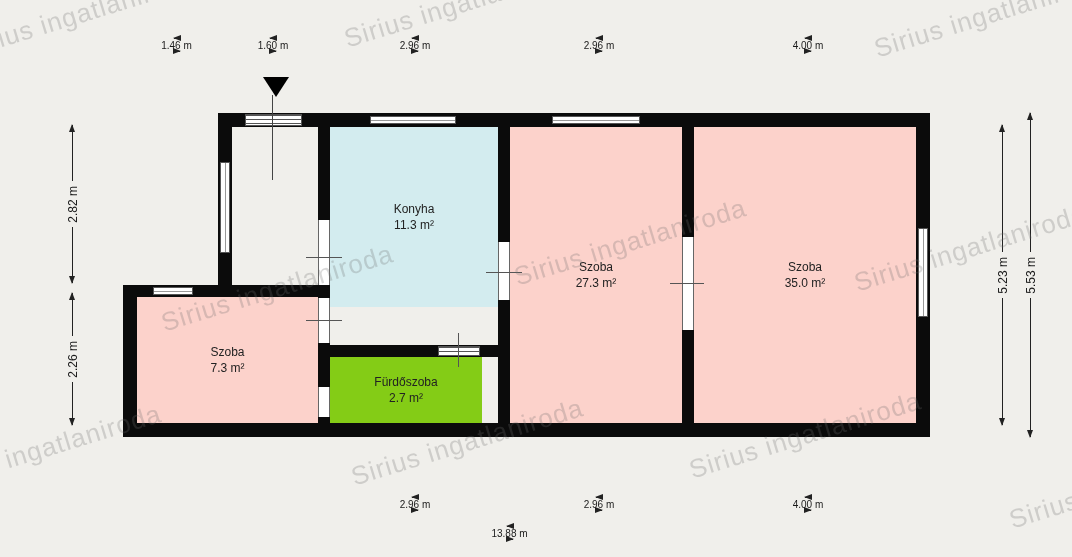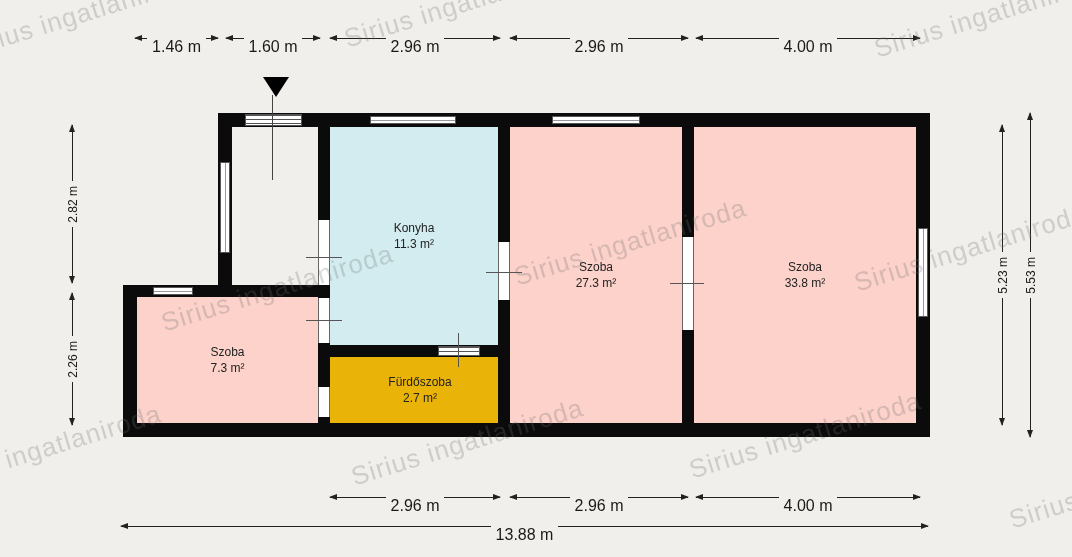--- a/index.html
+++ b/index.html
@@ -27,21 +27,21 @@
          background:repeating-linear-gradient(to bottom,#555 0 1px,#fff 1px 4px);}
   .tick-h{position:absolute;height:1px;background:#555;z-index:5;}
   .tick-v{position:absolute;width:1px;background:#555;z-index:5;}
 
   
   .entry-triangle{position:absolute;left:263px;top:77px;width:0;height:0;z-index:6;
     border-left:13px solid transparent;border-right:13px solid transparent;border-top:20px solid #000;}
   .entry-axis{position:absolute;left:272px;top:95px;width:1px;height:85px;background:#444;z-index:6;}
 
   
-  .dimh{position:absolute;display:flex;align-items:flex-start;height:15px;font-size:16px;color:var(--c-dim);z-index:7;}
+  .dimh{position:absolute;display:flex;align-items:center;height:15px;font-size:10px;color:var(--c-dim);z-index:7;flex-direction:column;}
   .dimh .ln{flex:1;height:0;border-top:1px solid #222;position:relative;min-width:6px;}
   .dimh .ln.al::before{content:"";position:absolute;left:-1px;top:-4px;width:0;height:0;
     border-top:3.5px solid transparent;border-bottom:3.5px solid transparent;border-right:8px solid #222;}
   .dimh .ln.ar::after{content:"";position:absolute;right:-1px;top:-4px;width:0;height:0;
     border-top:3.5px solid transparent;border-bottom:3.5px solid transparent;border-left:8px solid #222;}
   .dimh .lbl{padding:0 5px;white-space:nowrap;}
   .dimv{position:absolute;display:flex;flex-direction:column;align-items:center;width:15px;font-size:12px;color:var(--c-dim);z-index:7;}
   .dimv .ln{flex:1;width:0;border-left:1px solid #222;position:relative;min-height:6px;}
   .dimv .ln.au::before{content:"";position:absolute;top:-1px;left:-4px;width:0;height:0;
     border-left:3.5px solid transparent;border-right:3.5px solid transparent;border-bottom:8px solid #222;}
@@ -62,45 +62,45 @@
   <div class="wm" style="left:345px;top:24px">Sirius ingatlaniroda</div>
   <div class="wm" style="left:875px;top:34px">Sirius ingatlaniroda</div>
   <div class="wm" style="left:162px;top:308px">Sirius ingatlaniroda</div>
   <div class="wm" style="left:515px;top:262px">Sirius ingatlaniroda</div>
   <div class="wm" style="left:855px;top:268px">Sirius ingatlaniroda</div>
   <div class="wm" style="left:-70px;top:468px">Sirius ingatlaniroda</div>
   <div class="wm" style="left:352px;top:462px">Sirius ingatlaniroda</div>
   <div class="wm" style="left:690px;top:455px">Sirius ingatlaniroda</div>
   <div class="wm" style="left:1010px;top:505px">Sirius ingatlaniroda</div>
 
-  <div class="room" style="left: 330px; top: 127px; width: 168px; height: 218px; background: rgb(211, 236, 239);">
+  <div class="room" style="left: 330px; top: 127px; width: 168px; height: 180px; background: rgb(211, 236, 239);">
     <div class="rlabel">
         <div>Konyha</div>
         <div>11.3 m²</div>
       </div>
   </div>
   <div class="room" style="left: 510px; top: 127px; width: 172px; height: 296px; background: rgb(252, 210, 203);">
     <div class="rlabel">
         <div>Szoba</div>
         <div>27.3 m²</div>
       </div>
   </div>
   <div class="room" style="left: 694px; top: 127px; width: 222px; height: 296px; background: rgb(252, 210, 203);">
     <div class="rlabel">
         <div>Szoba</div>
-        <div>33.8 m²</div>
+        <div>35.0 m²</div>
       </div>
   </div>
   <div class="room" style="left: 137px; top: 297px; width: 181px; height: 126px; background: rgb(252, 210, 203);">
     <div class="rlabel">
         <div>Szoba</div>
         <div>7.3 m²</div>
       </div>
   </div>
-  <div class="room" style="left: 330px; top: 357px; width: 180px; height: 66px; background: #eab308;">
+  <div class="room" style="left: 330px; top: 357px; width: 152px; height: 66px; background: #84cc16;">
     <div class="rlabel">
         <div>Fürdőszoba</div>
         <div>2.7 m²</div>
       </div>
   </div>
 
   <div class="wall" style="left:218px;top:113px;width:712px;height:14px"></div>
   <div class="wall" style="left:916px;top:113px;width:14px;height:324px"></div>
   <div class="wall" style="left:123px;top:423px;width:807px;height:14px"></div>
   <div class="wall" style="left:218px;top:113px;width:14px;height:184px"></div>
@@ -167,21 +167,21 @@
   <div class="dimh" style="left:510px;top:497px;width:178px">
     <div class="ln al"></div>
       <span class="lbl">2.96 m</span>
       <div class="ln ar"></div>
   </div>
   <div class="dimh" style="left:696px;top:497px;width:224px">
     <div class="ln al"></div>
       <span class="lbl">4.00 m</span>
       <div class="ln ar"></div>
   </div>
-  <div class="dimh" style="left:121px;top:526px;width:807px">
+  <div class="dimh" style="left:106px;top:526px;width:807px">
     <div class="ln al"></div>
       <span class="lbl">13.88 m</span>
       <div class="ln ar"></div>
   </div>
 
   <div class="dimv" style="left:65px;top:125px;height:158px">
     <div class="ln au"></div>
       <span class="lbl">2.82 m</span>
       <div class="ln ad"></div>
   </div>

